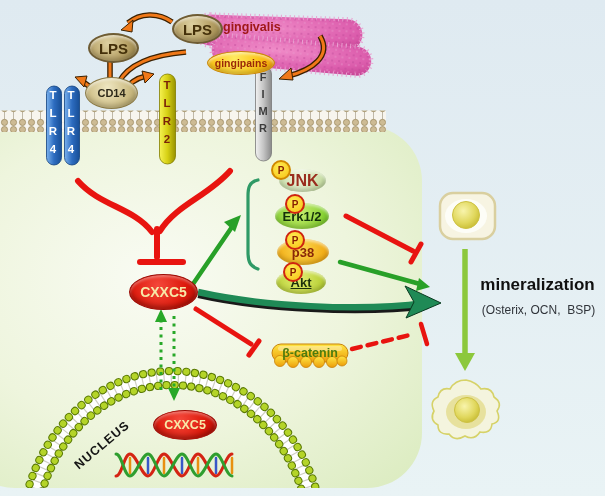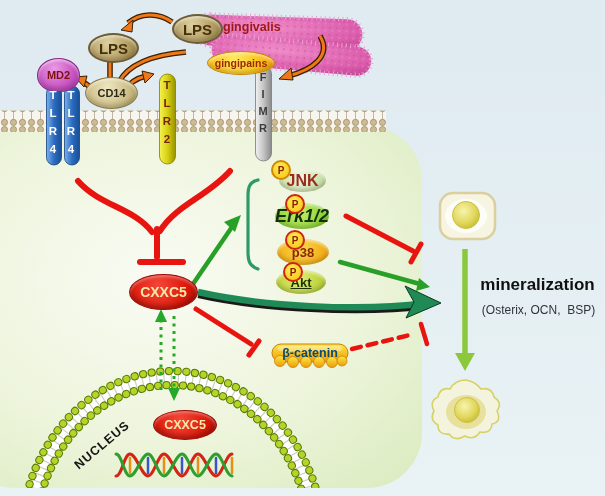--- a/index.html
+++ b/index.html
@@ -19,21 +19,21 @@
        border:1px solid #8a2a8a;color:#7c0f14;font-size:11px;border-radius:50% 50% 46% 46%;}
   .cd14{background:radial-gradient(circle at 42% 32%,#efe7c2,#cdbd85 60%,#a3945c);
         border:1px solid #8a7a48;color:#2e2a1a;font-size:11px;}
   .badge{position:absolute;width:16px;height:16px;border-radius:50%;
          background:radial-gradient(circle at 40% 32%,#ffec52,#f7c214);
          color:#8a2000;font-size:10px;font-weight:bold;display:flex;align-items:center;justify-content:center;}
   .ring-red{border:2px solid #cf2410;}
   .ring-org{border:2px solid #d08800;}
   .kin{border-radius:50%;}
   .k-jnk{background:radial-gradient(circle at 45% 35%,#f3f7e4,#cadfa8 70%,#a9c488);color:#9a2c1e;font-size:16px;}
-  .k-erk{background:radial-gradient(circle at 45% 32%,#c8ee6e,#8ed43a 65%,#62b61c);color:#14300a;font-size:18px;font-style:italic;}
+  .k-erk{background:radial-gradient(circle at 45% 32%,#c8ee6e,#8ed43a 65%,#62b61c);color:#14300a;font-size:13px;}
   .k-p38{background:radial-gradient(circle at 45% 32%,#fbd84e,#f2ae18 70%,#e2930c);color:#8a2808;font-size:13px;text-align:right;}
   .k-akt{background:radial-gradient(circle at 45% 32%,#e2ef72,#bcd23c 70%,#9cb822);color:#1c300c;font-size:13px;text-decoration:underline;}
   .cxxc5{background:radial-gradient(circle at 42% 32%,#f4473a,#dd1a0c 60%,#b30d04);
          border:1px solid #9a0a04;color:#f7e9a8;border-radius:50%;
          box-shadow:inset 0 2px 3px rgba(255,255,255,.35), inset 0 -3px 5px rgba(0,0,0,.3);}
 </style>
 </head>
 <body>
 
 <div id="stage">
@@ -254,39 +254,38 @@
     <line x1="465" y1="249" x2="465" y2="356" stroke="#8cc83c" stroke-width="5.5"></line>
     <polygon points="465,371 455,353 475,353" fill="#8cc83c"></polygon>
   </g>
 </svg>
 
 <div class="lbl" style="left:206px;top:19px;width:78px;height:16px;color:#a01818;font-size:12.5px;">P. gingivalis</div>
 <div class="lbl oval lps" style="left:172px;top:14px;width:47px;height:26px;">LPS</div>
 <div class="lbl oval lps" style="left:88px;top:33px;width:47px;height:26px;">LPS</div>
 <div class="lbl oval gold" style="left:171px;top:51px;width:66px;height:22px;font-size:10.5px;margin-left:36px;">gingipains</div>
 
-<div class="lbl oval md2" style="left:37px;top:58px;width:41px;height:32px;">MD2</div>
 <div class="lbl oval cd14" style="left:85px;top:77px;width:51px;height:30px;">CD14</div>
 <div class="vtext" style="position:absolute;left:47px;top:89px;width:14px;color:#fff;font-weight:bold;font-size:11.5px;letter-spacing:6px;">TLR4</div>
 <div class="vtext" style="position:absolute;left:65px;top:89px;width:14px;color:#fff;font-weight:bold;font-size:11.5px;letter-spacing:6px;">TLR4</div>
 <div class="vtext" style="position:absolute;left:161px;top:79px;width:13px;color:#7a2408;font-weight:bold;font-size:11.5px;letter-spacing:6px;">TLR2</div>
 <div class="vtext" style="position:absolute;left:257px;top:71px;width:13px;color:#3c3c3c;font-weight:bold;font-size:11px;letter-spacing:5px;">FIMR</div>
 
 <div class="lbl oval kin k-jnk" style="left:279px;top:169px;width:47px;height:23px;">JNK</div>
 <div class="lbl oval kin k-erk" style="left:275px;top:203px;width:54px;height:26px;">Erk1/2</div>
 <div class="lbl oval kin k-p38" style="left:277px;top:239px;width:52px;height:26px;">p38</div>
 <div class="lbl oval kin k-akt" style="left:276px;top:270px;width:50px;height:24px;">Akt</div>
 <div class="badge ring-org" style="left:271px;top:160px;">P</div>
 <div class="badge ring-red" style="left:285px;top:194px;">P</div>
 <div class="badge ring-red" style="left:285px;top:230px;">P</div>
 <div class="badge ring-red" style="left:283px;top:262px;">P</div>
 
 <div class="lbl cxxc5" style="left:129px;top:274px;width:67px;height:34px;font-size:14px;">CXXC5</div>
 <div class="lbl cxxc5" style="left:153px;top:410px;width:62px;height:28px;font-size:12.5px;">CXXC5</div>
 
-<div class="lbl" style="left:270px;top:345px;width:80px;height:16px;color:#0c4a6e;font-size:12.5px;">β-catenin</div>
+<div class="lbl" style="left:270px;top:345px;width:80px;height:16px;color:#4d7c0f;font-size:12.5px;">β-catenin</div>
 
 <div class="lbl" style="left:47px;top:437px;width:110px;height:16px;color:#141414;font-size:12.5px;letter-spacing:1px;transform:rotate(-40deg);">NUCLEUS</div>
 
 <div class="lbl" style="left:472px;top:302px;width:133px;height:16px;color:#30343a;font-size:12px;font-weight:normal;white-space:pre;">(Osterix, OCN,  BSP)</div>
 <div class="lbl" style="left:470px;top:274px;width:135px;height:20px;color:#101010;font-size:17px;">mineralization</div>
 
 </div>
 
 </body></html>

